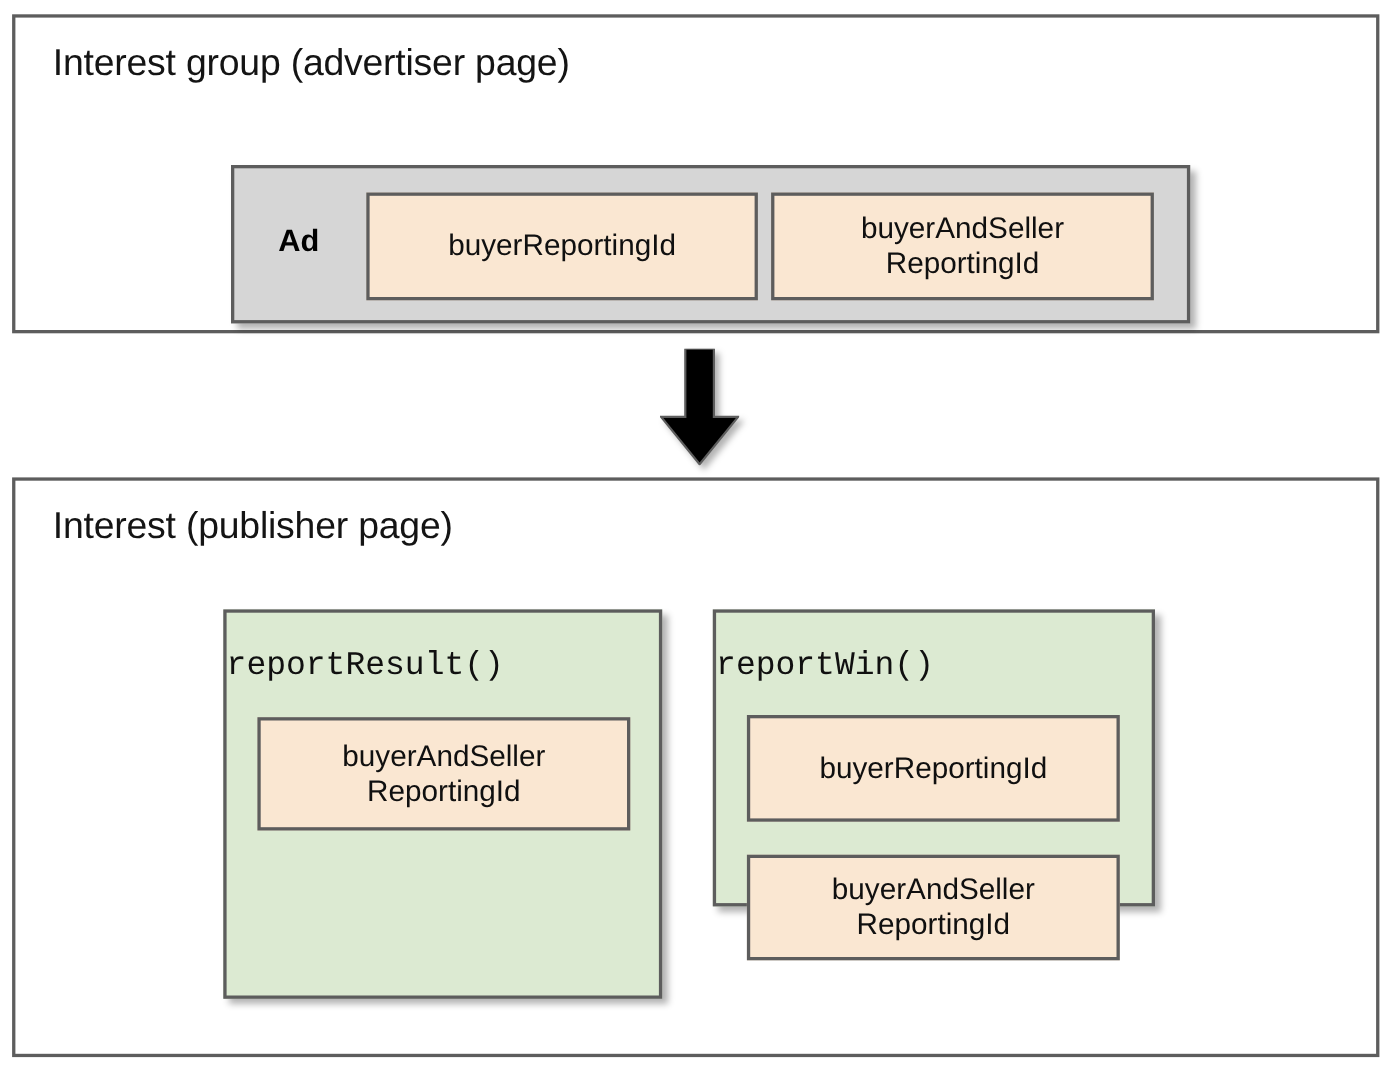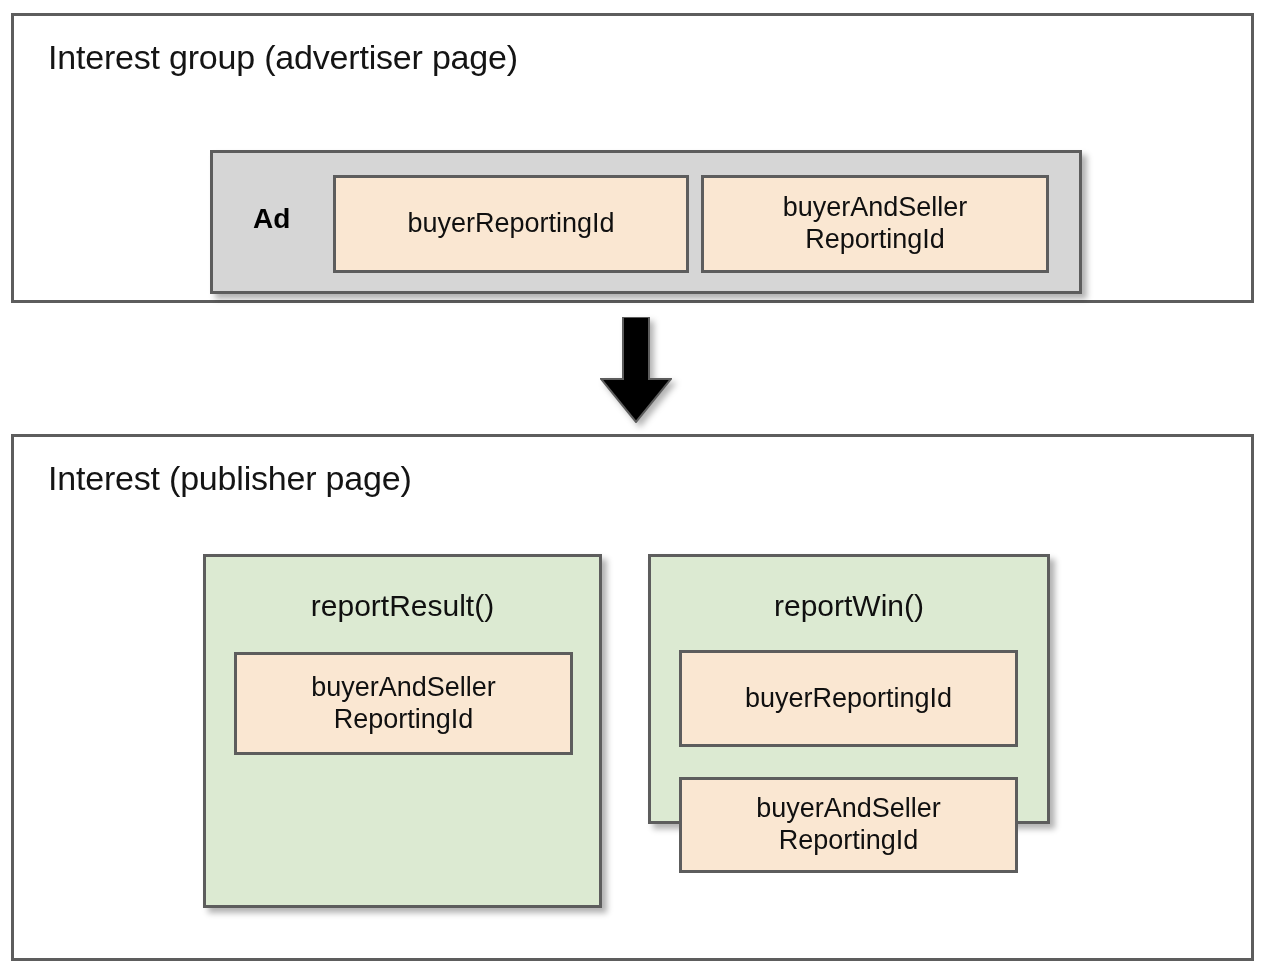--- a/index.html
+++ b/index.html
@@ -126,23 +126,24 @@
     left: 648px;
     top: 554px;
     width: 402px;
     height: 270px;
   }
   .fn-title {
     position: absolute;
     left: 0;
     right: 0;
     top: 32px;
-    text-align: center;
+    text-align: left;
     font-size: 30px;
     color: #101010;
+    font-family: Liberation Mono, monospace;
   }
   
   #rr-buyer-and-seller-reporting-id {
     left: 28px;
     top: 95px;
     width: 339px;
     height: 103px;
   }
   
   #rw-buyer-reporting-id {

